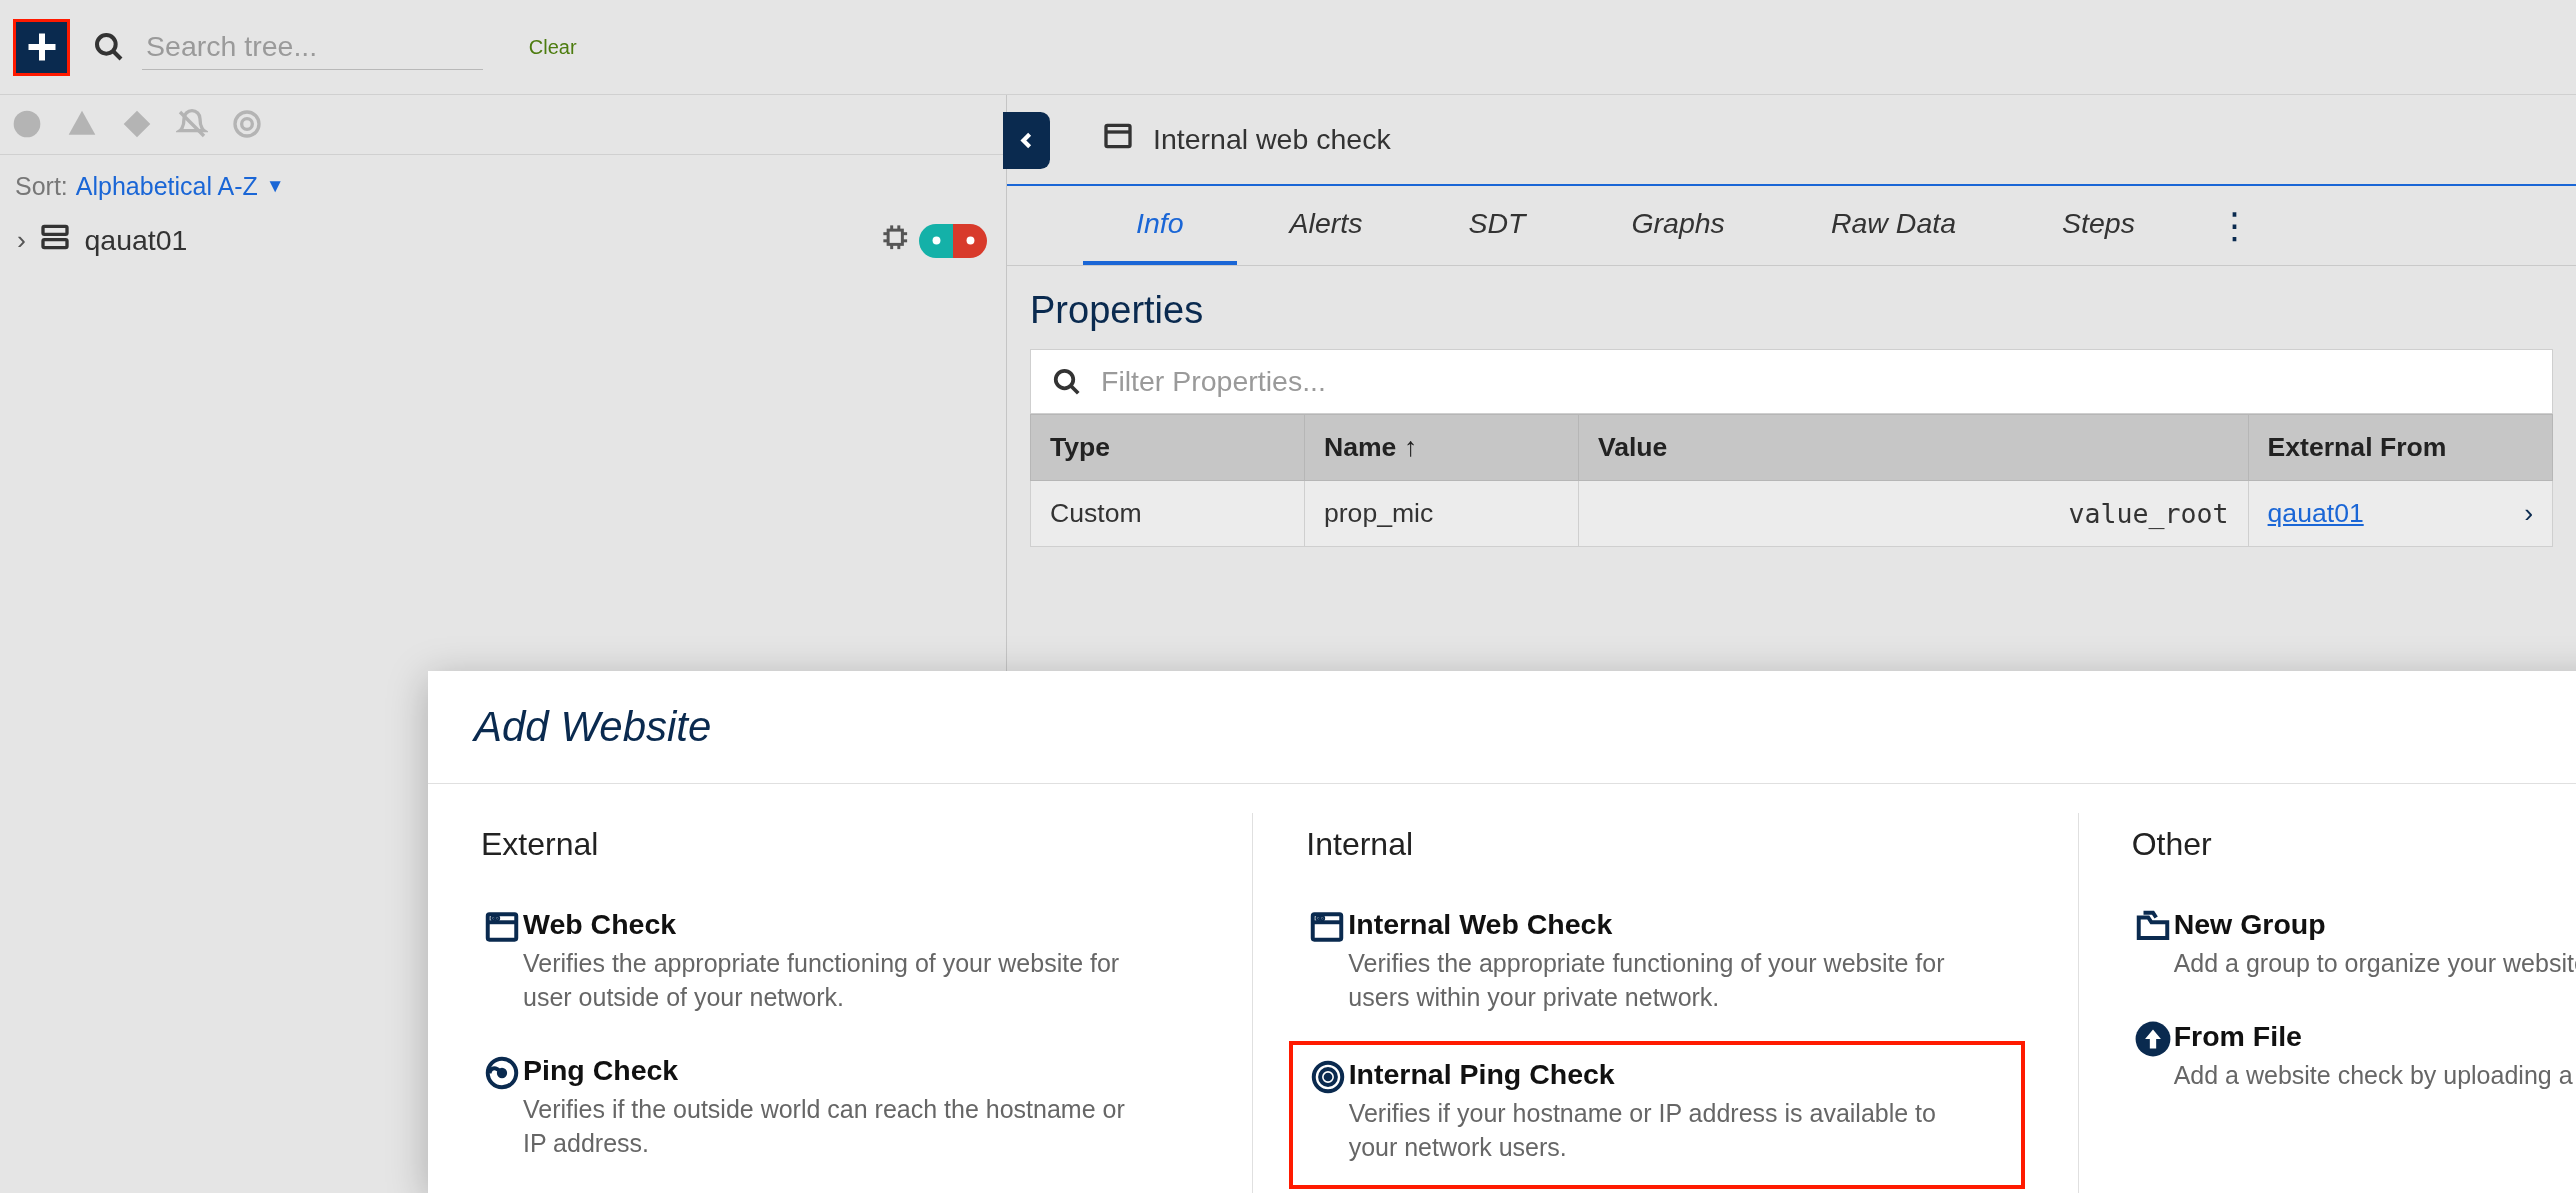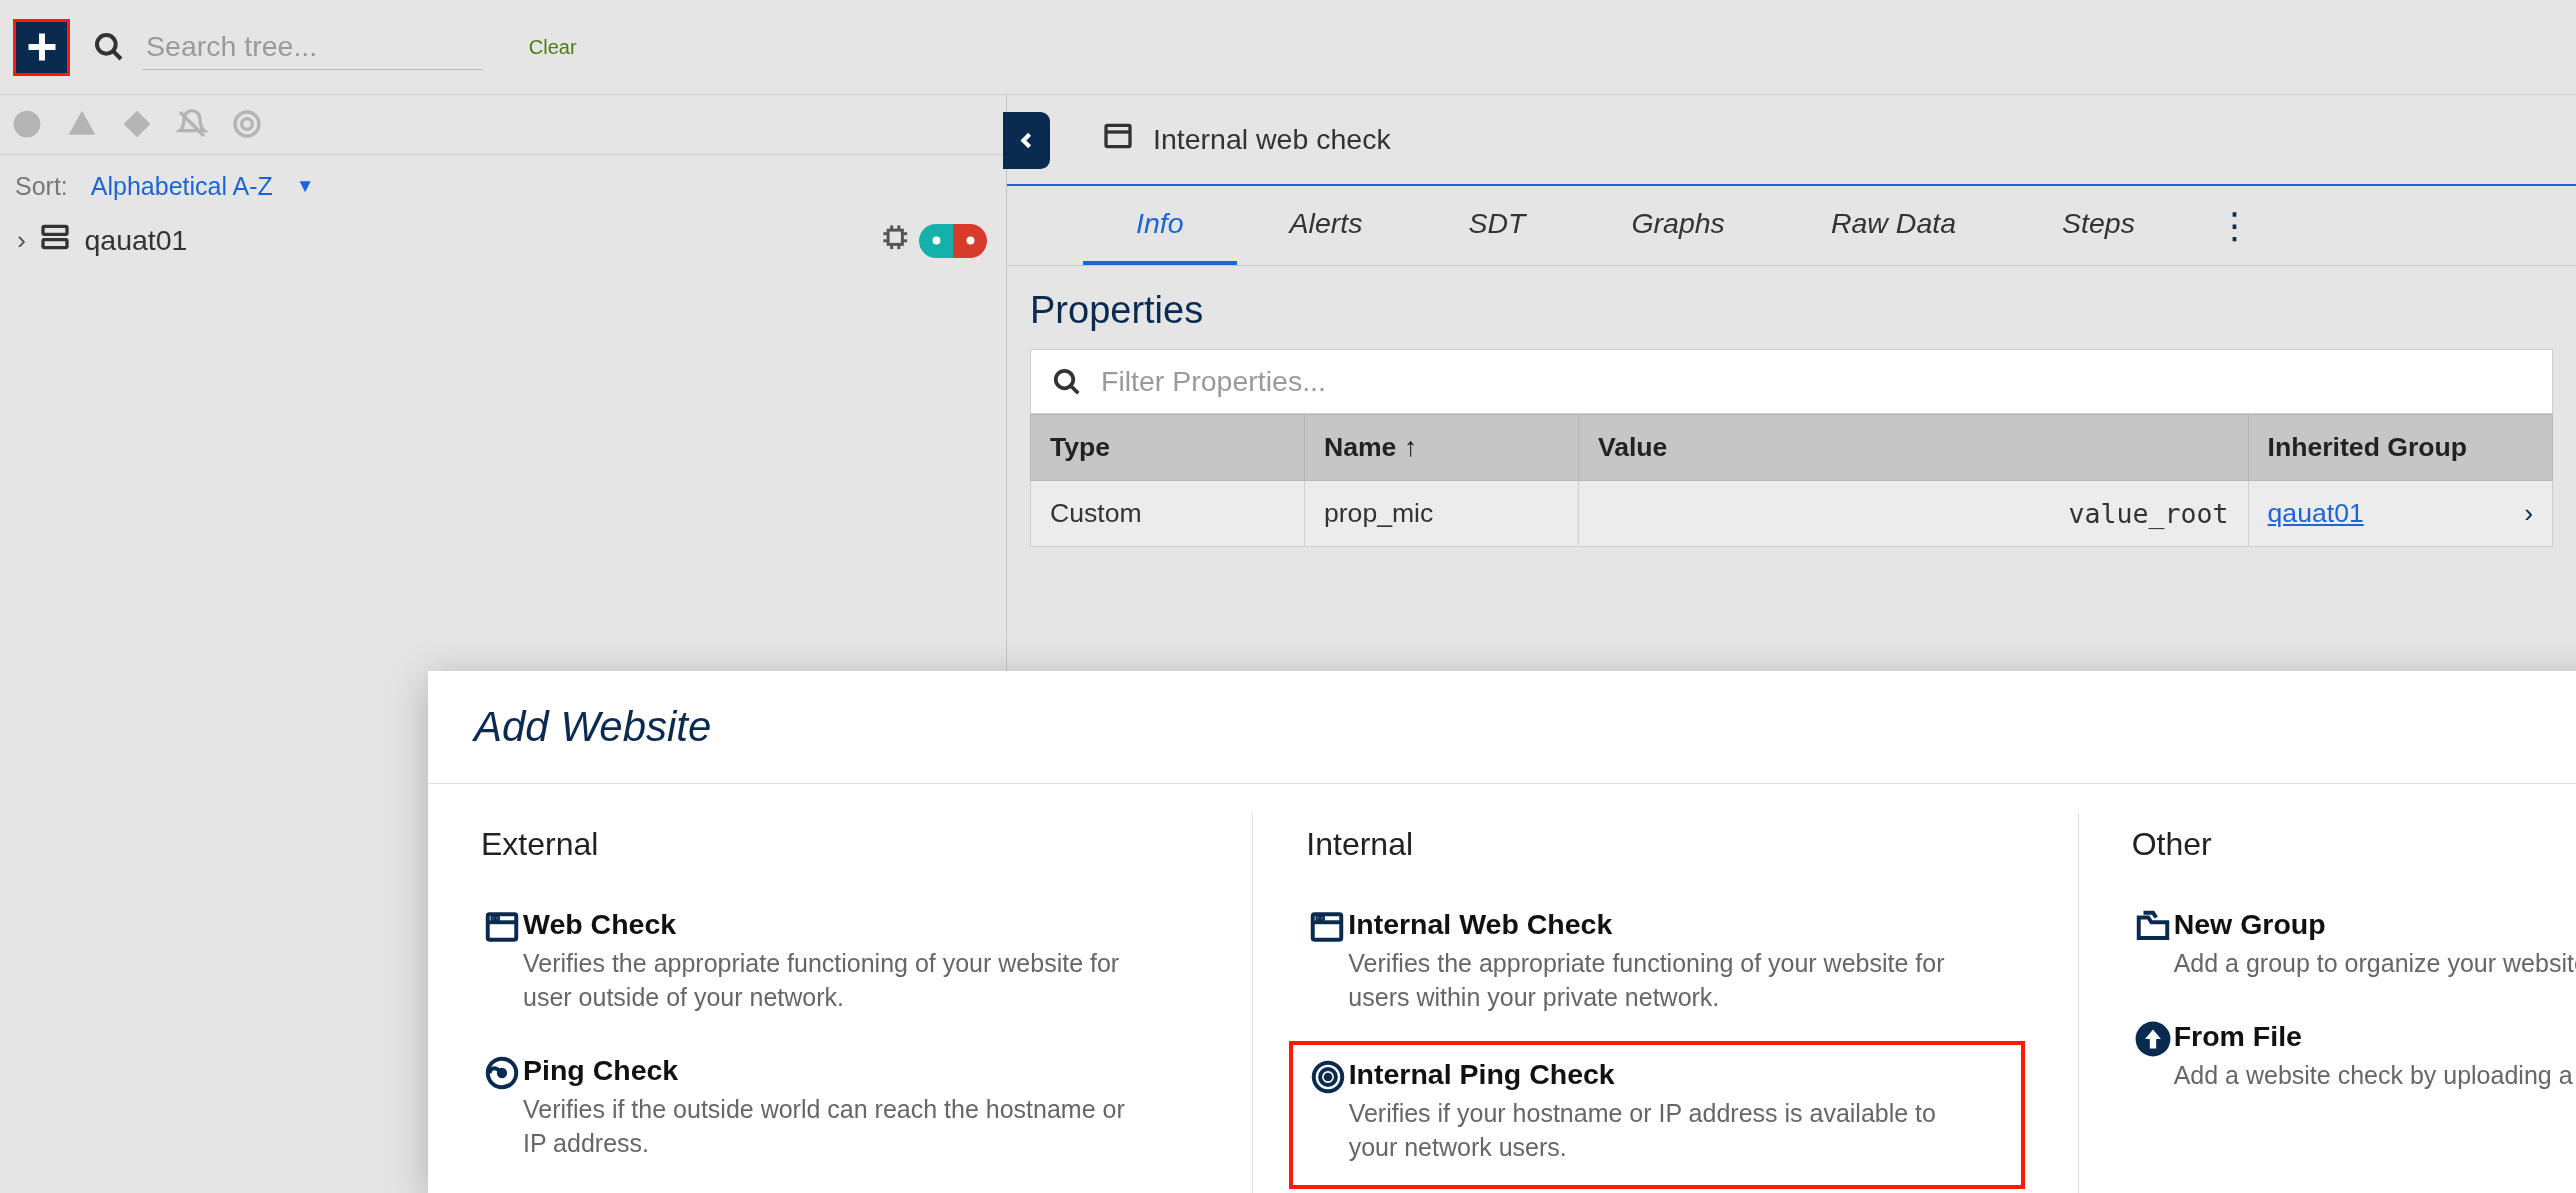--- a/index.html
+++ b/index.html
@@ -44,21 +44,21 @@
     border-right: 0.9px solid #c5c5c5;
     position: relative;
   }
   .icon-strip {
     display: flex; align-items: center; gap: 23px;
     padding: 13.3px 11.4px;
     border-bottom: 0.9px solid #d0d0d0;
   }
   .icon-strip .ic { width: 32px; height: 32px; color: #b4b4b4; display:flex; align-items:center; justify-content:center;}
   .sort-row {
-    display: flex; align-items: center; gap: 23px;
+    display: flex; align-items: center; gap: 8px;
     padding: 17px 15px 7.6px 15px;
     font-size: 25px;
   }
   .sort-row .label { color: #777; }
   .sort-row .val { color: #1a66d6; }
   .sort-row .caret { color: #1a66d6; font-size: 19px; }
   .tree-row {
     display: flex; align-items: center; justify-content: space-between;
     padding: 13.3px 19px 13.3px 17px;
     font-size: 28.5px;
@@ -307,21 +307,21 @@
             <line x1="21" y1="21" x2="15" y2="15"></line>
           </svg>
         <input class="filter-input" placeholder="Filter Properties..." style="">
       </div>
       <table class="props">
         <thead>
           <tr>
             <th style="width:18%">Type</th>
             <th style="width:18%"><span>Name</span><span class="sort-ind">↑</span></th>
             <th style="width:44%">Value</th>
-            <th style="width:20%">Inherited Group</th>
+            <th style="width:20%">External From</th>
           </tr>
         </thead>
         <tbody>
           <tr>
             <td>Custom</td>
             <td>prop_mic</td>
             <td>
                 <span class="mono">value_root</span>
               </td>
             <td>

